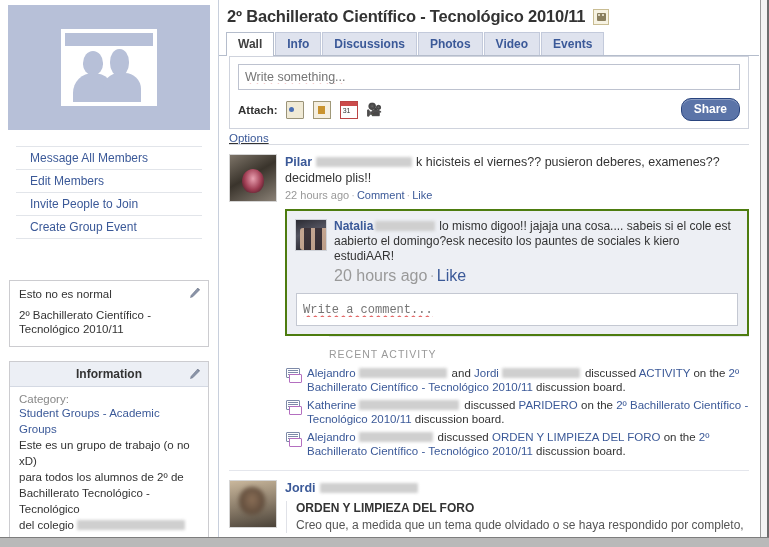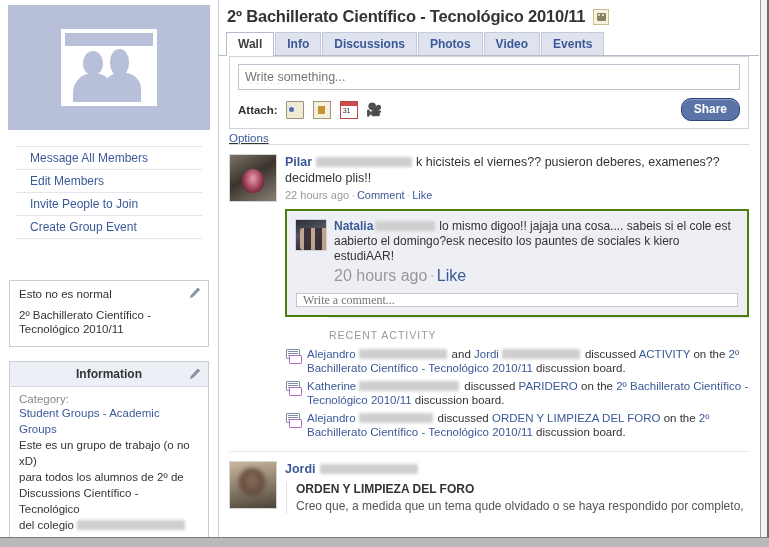--- a/index.html
+++ b/index.html
@@ -270,22 +270,22 @@
   }
   .c-text { font-size: 12px; color: #333333; line-height: 15px; }
   .c-name { color: #3b5998; font-weight: bold; text-decoration: none; }
   .c-meta { font-size: 16px; color: #999999; margin-top: 3px; }
   .c-meta a { color: #3b5998; text-decoration: none; }
   .comment-input-wrap { margin-top: 8px; padding: 0 1px; }
   .comment-input {
     width: 100%; box-sizing: border-box;
     border: 1px solid #c4c8d2; background: #ffffff;
     padding: 4px 6px; font-size: 12px; color: #777777;
-    font-family: Liberation Serif, serif;
-    height: 14px;
+    font-family: Liberation Mono, monospace;
+    height: 33px;
   }
   .comment-input.squiggle {
     text-decoration: underline; text-decoration-style: wavy;
     text-decoration-color: #e05b5b; text-underline-offset: 2px;
   }
 
   .recent-head {
     border-top: 1px solid #e4e6ec;
     padding: 11px 0 6px 0;
     font-size: 10.5px; color: #999999;
@@ -373,21 +373,21 @@
         </div>
         <div class="info-body">
           <div class="info-label">Category:</div>
           <div class="info-value">
             <a href="#">Student Groups - Academic Groups</a>
           </div>
 
           <div class="info-value">
             <span>Este es un grupo de trabajo (o no xD)</span><br>
             <span>para todos los alumnos de 2º de</span><br>
-            <span>Discussions Científico - Tecnológico</span><br>
+            <span>Bachillerato Tecnológico - Tecnológico</span><br>
             <span>del colegio</span>
             <span class="redact" style="width:108px"></span><br>
             <span>de la promoción 2010/11</span>
           </div>
 
           <div class="info-label">Privacy Type:</div>
 
         </div>
       </div>
     </div>

